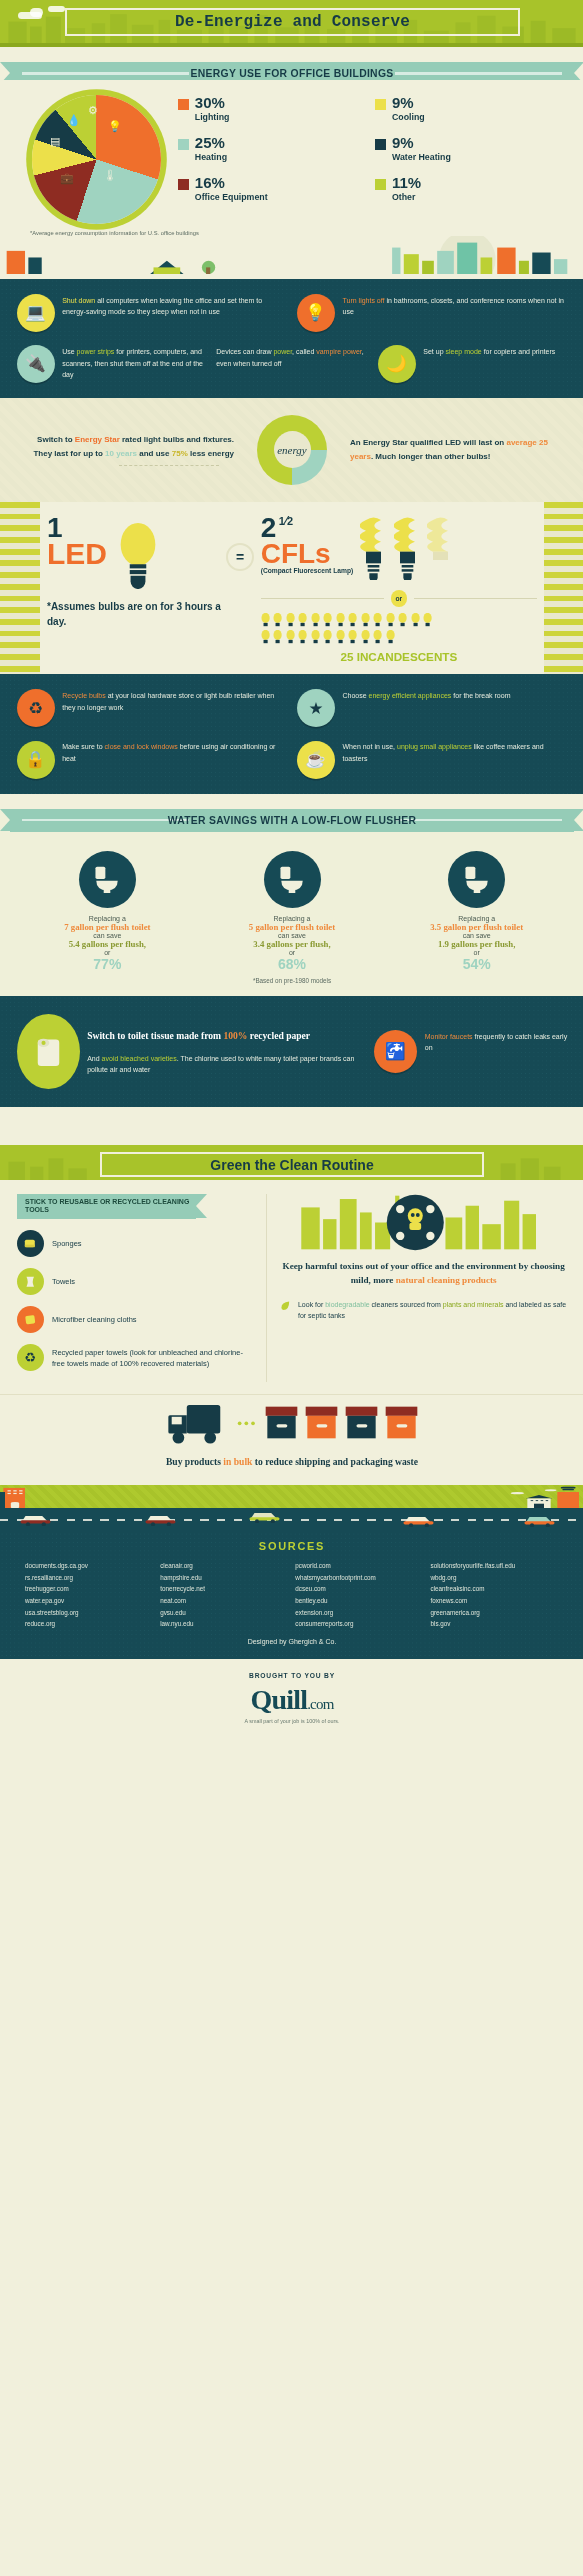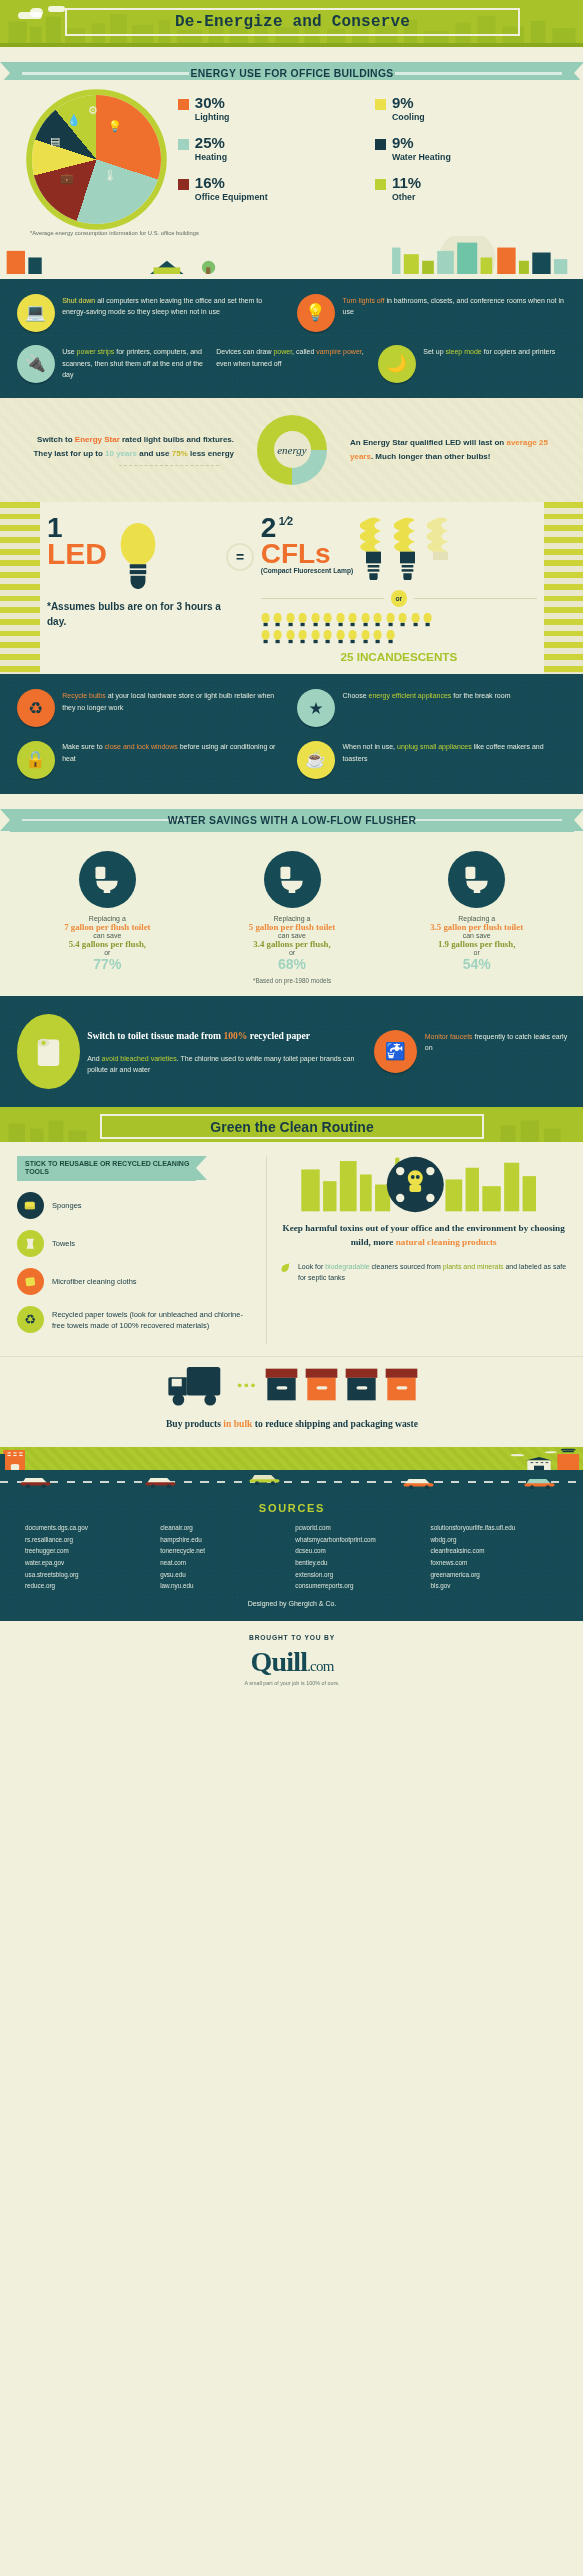--- a/index.html
+++ b/index.html
@@ -124,21 +124,21 @@
   .tcol { flex:1; text-align:center; }
   .tcirc { width:57px; height:57px; border-radius:50%; background:#164a55; margin:0 auto 7.5px auto;
            display:flex; align-items:center; justify-content:center; }
   .t1 { font-size:7px; color:#4b5b51; }
   .t2 { font-size:8.8px; font-weight:bold; color:#ef8a3c; font-family:"Liberation Serif",serif; }
   .t3 { font-size:8.8px; font-weight:bold; color:#8a9a33; font-family:"Liberation Serif",serif; }
   .t4 { font-size:14px; font-weight:bold; color:#9fd3c0; }
   .tnote { text-align:center; font-size:6.3px; color:#5b6b62; margin-top:5px; }
 
   
-  .greenhdr { background:#a8c32a; height:35px; position:relative; overflow:hidden; }
+  .greenhdr { background:#a8c32a; height:35px; position:relative; overflow:hidden;margin-top:38px; }
   .greenbox { position:absolute; left:100px; top:6.7px; width:384px; height:25px;
               border:2.5px solid #f1f0dc; display:flex; align-items:center; justify-content:center; }
   .greenbox span { font-size:14px; font-weight:bold; color:#163b46; }
 
   
   .clean { background:#f1f0dc; padding:13.3px 16.7px 11.7px 16.7px; display:flex; gap:13.3px; }
   .cleanL { flex:0 0 250px; border-right:0.8px solid #dedcc0; padding-right:11.7px; }
   .tagrib { position:relative; background:#95ccb7; height:25px; width:179px;
             display:flex; align-items:center; padding-left:8.3px; margin-bottom:11.7px; }
   .tagrib:after { content:""; position:absolute; right:-11.7px; top:0;

